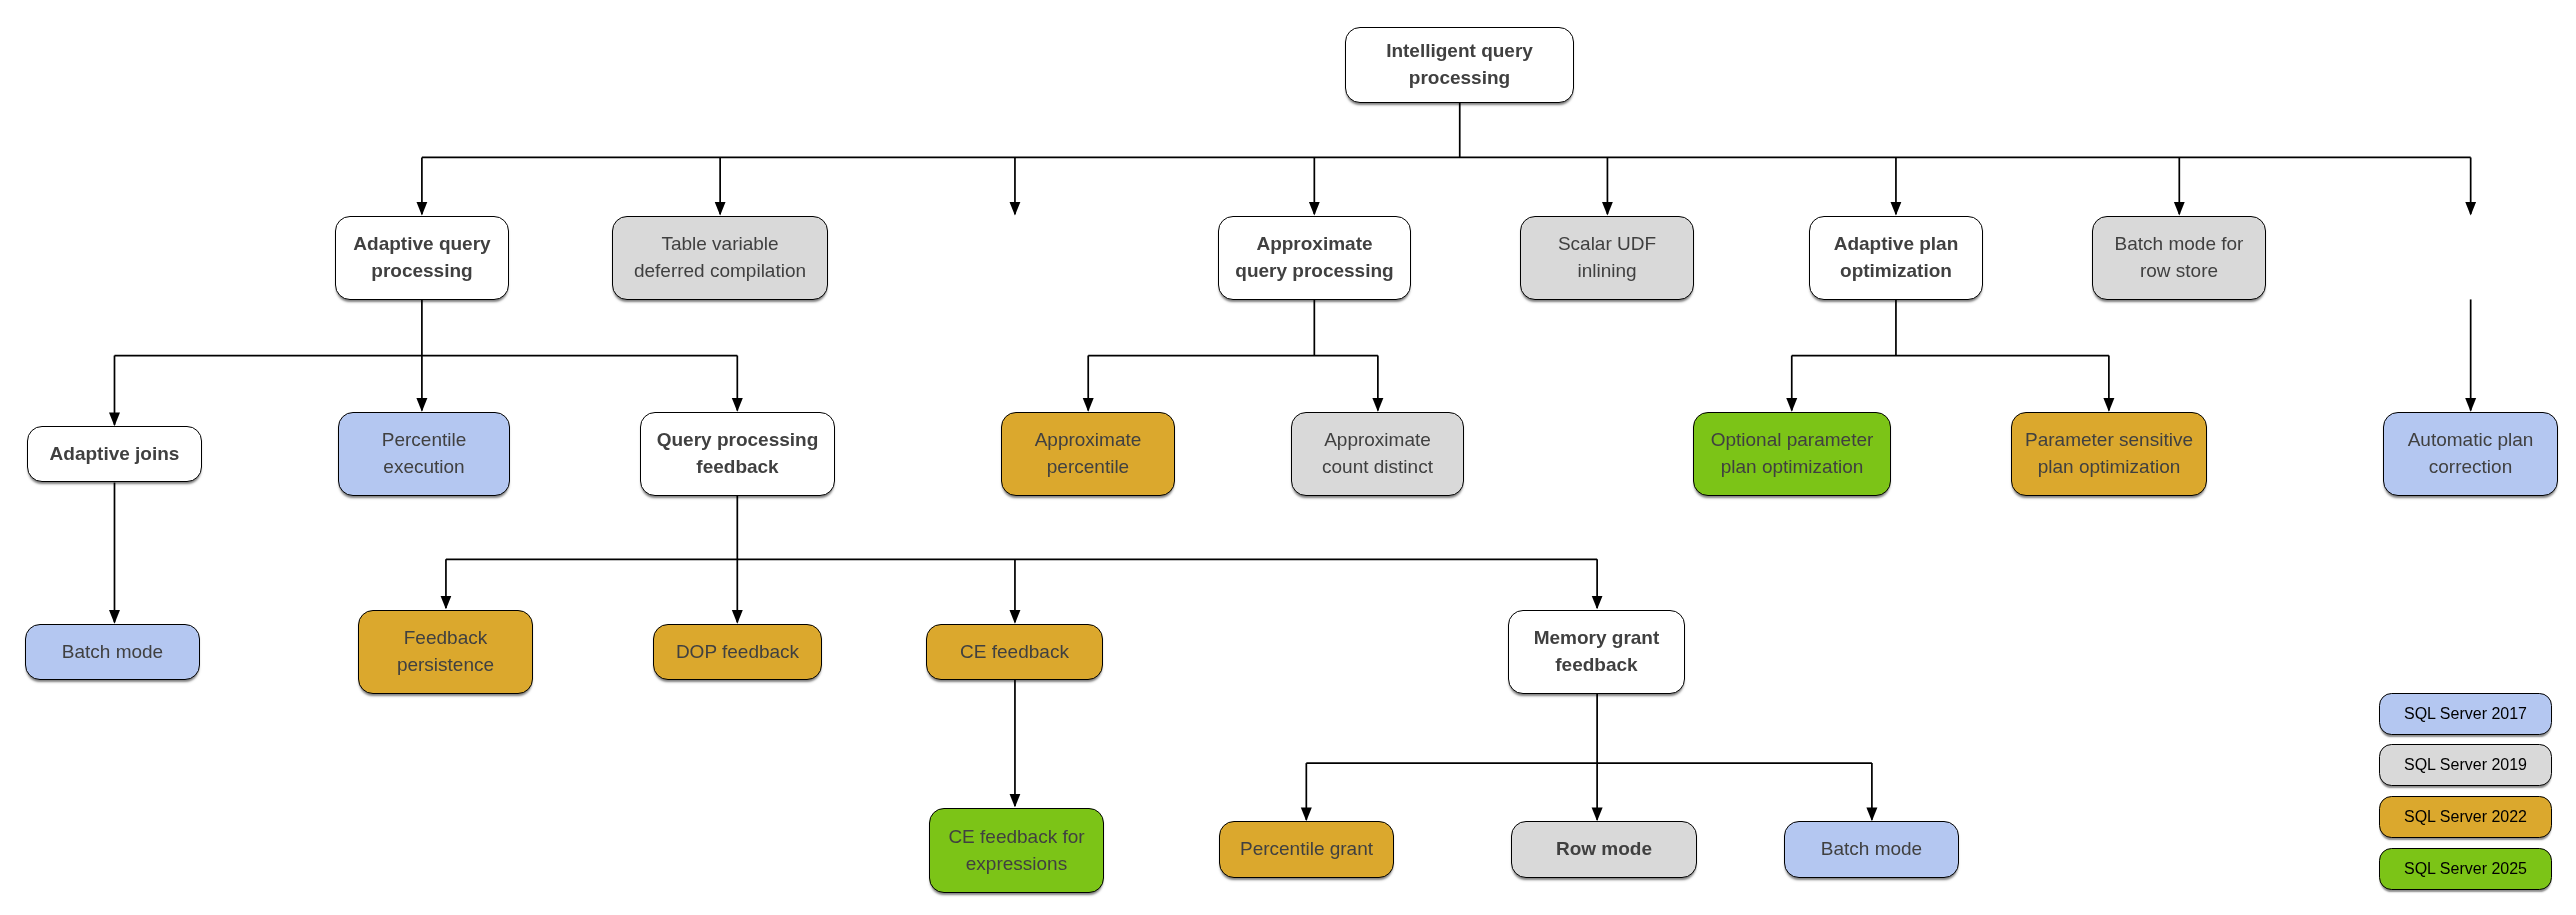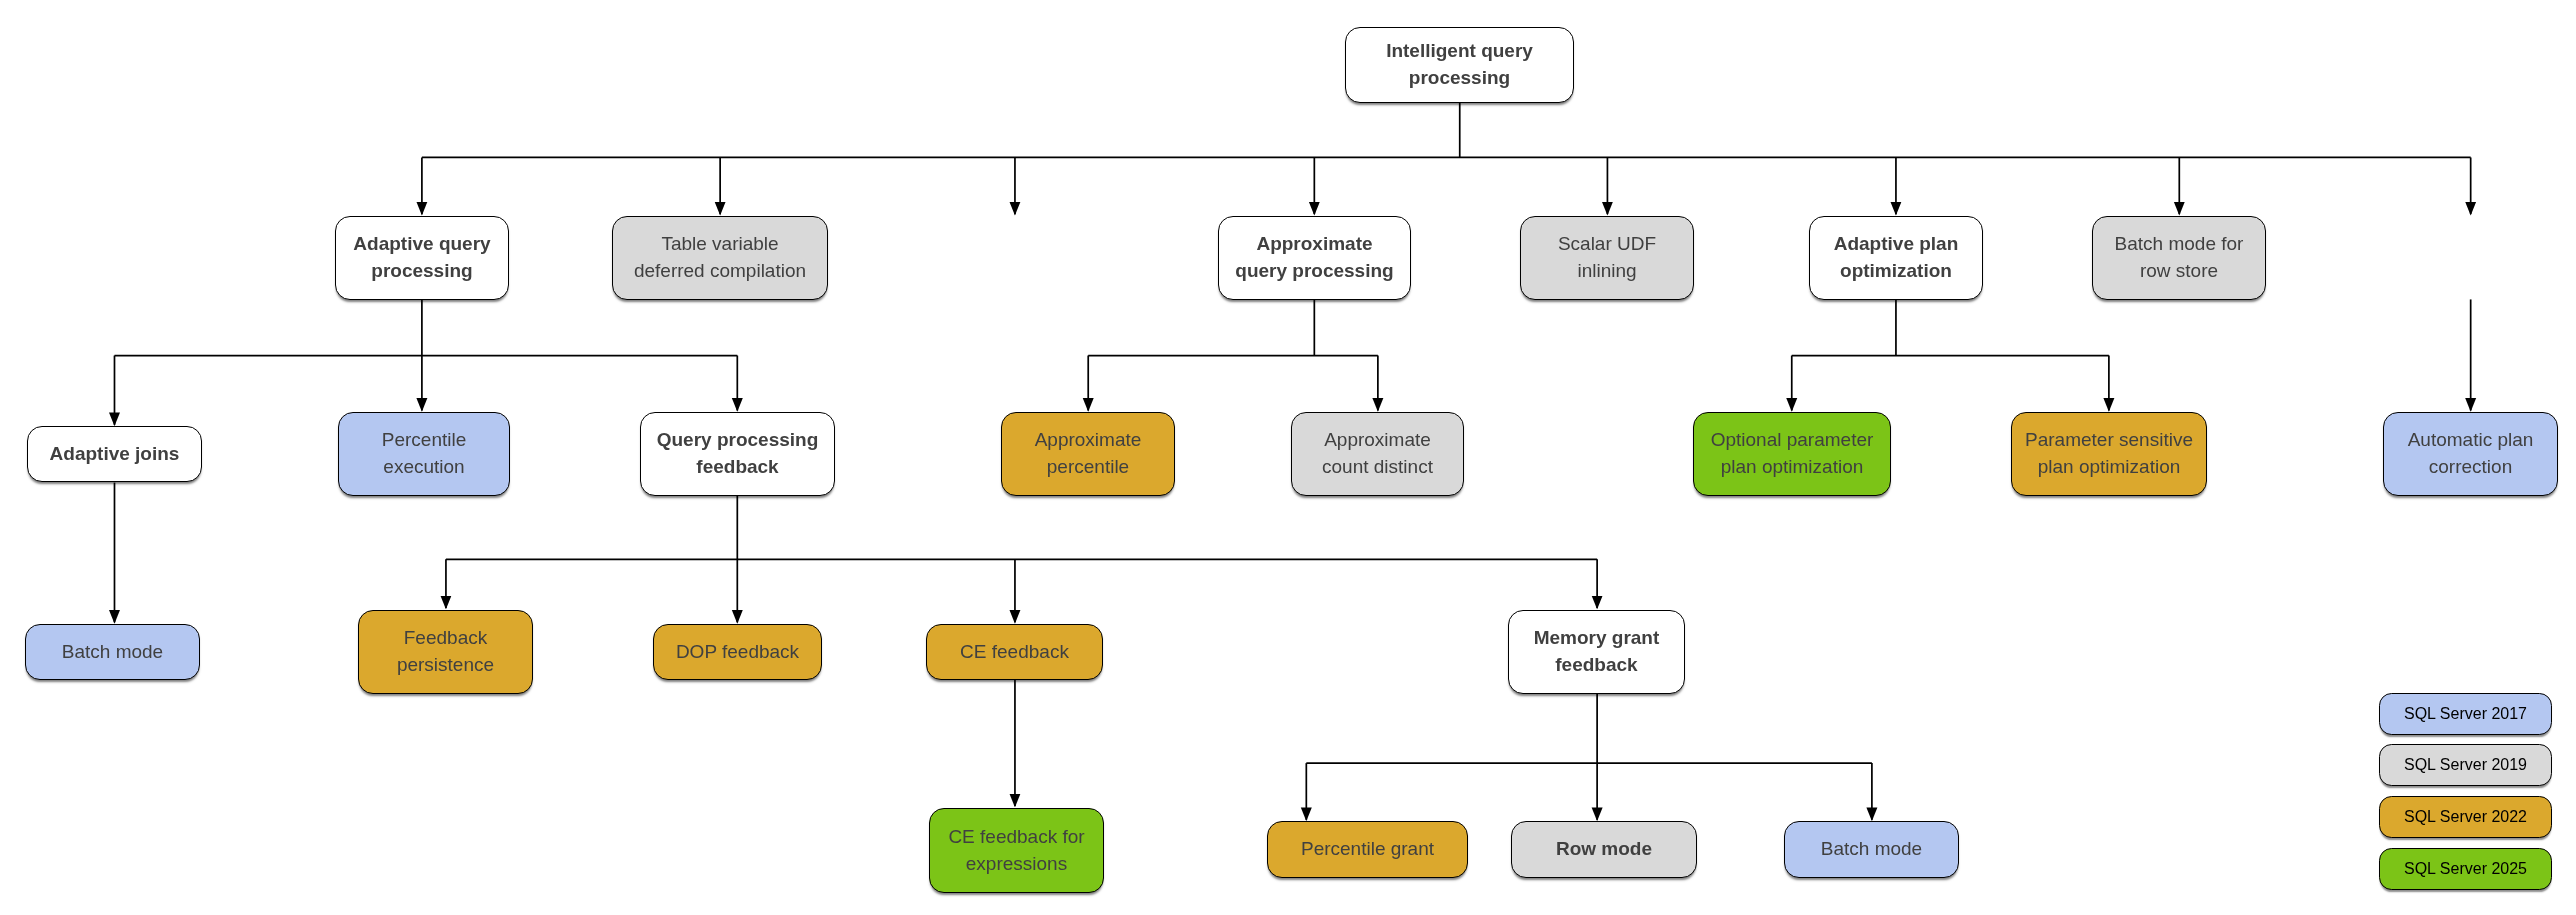--- a/index.html
+++ b/index.html
@@ -51,21 +51,21 @@
   .n-approx-cd{left:1291px;top:412px;width:173px;height:84px;}
   .n-oppo{left:1693px;top:412px;width:198px;height:84px;}
   .n-pspo{left:2011px;top:412px;width:196px;height:84px;}
   .n-apc{left:2383px;top:412px;width:175px;height:84px;}
   .n-batch-aj{left:25px;top:624px;width:175px;height:56px;}
   .n-fp{left:358px;top:610px;width:175px;height:84px;}
   .n-dop{left:653px;top:624px;width:169px;height:56px;}
   .n-ce{left:926px;top:624px;width:177px;height:56px;}
   .n-mgf{left:1508px;top:610px;width:177px;height:84px;}
   .n-cefe{left:929px;top:808px;width:175px;height:85px;}
-  .n-pg{left:1219px;top:821px;width:201px;height:57px;margin-left:48px;}
+  .n-pg{left:1219px;top:821px;width:175px;height:57px;}
   .n-row-mode{left:1511px;top:821px;width:186px;height:57px;font-weight:bold;}
   .n-batch-mgf{left:1784px;top:821px;width:175px;height:57px;}
 
   .legend-item{
     position:absolute;
     left:2379px;
     width:173px;
     height:42px;
     border:1.7px solid #000000;
     border-radius:12.6px;

